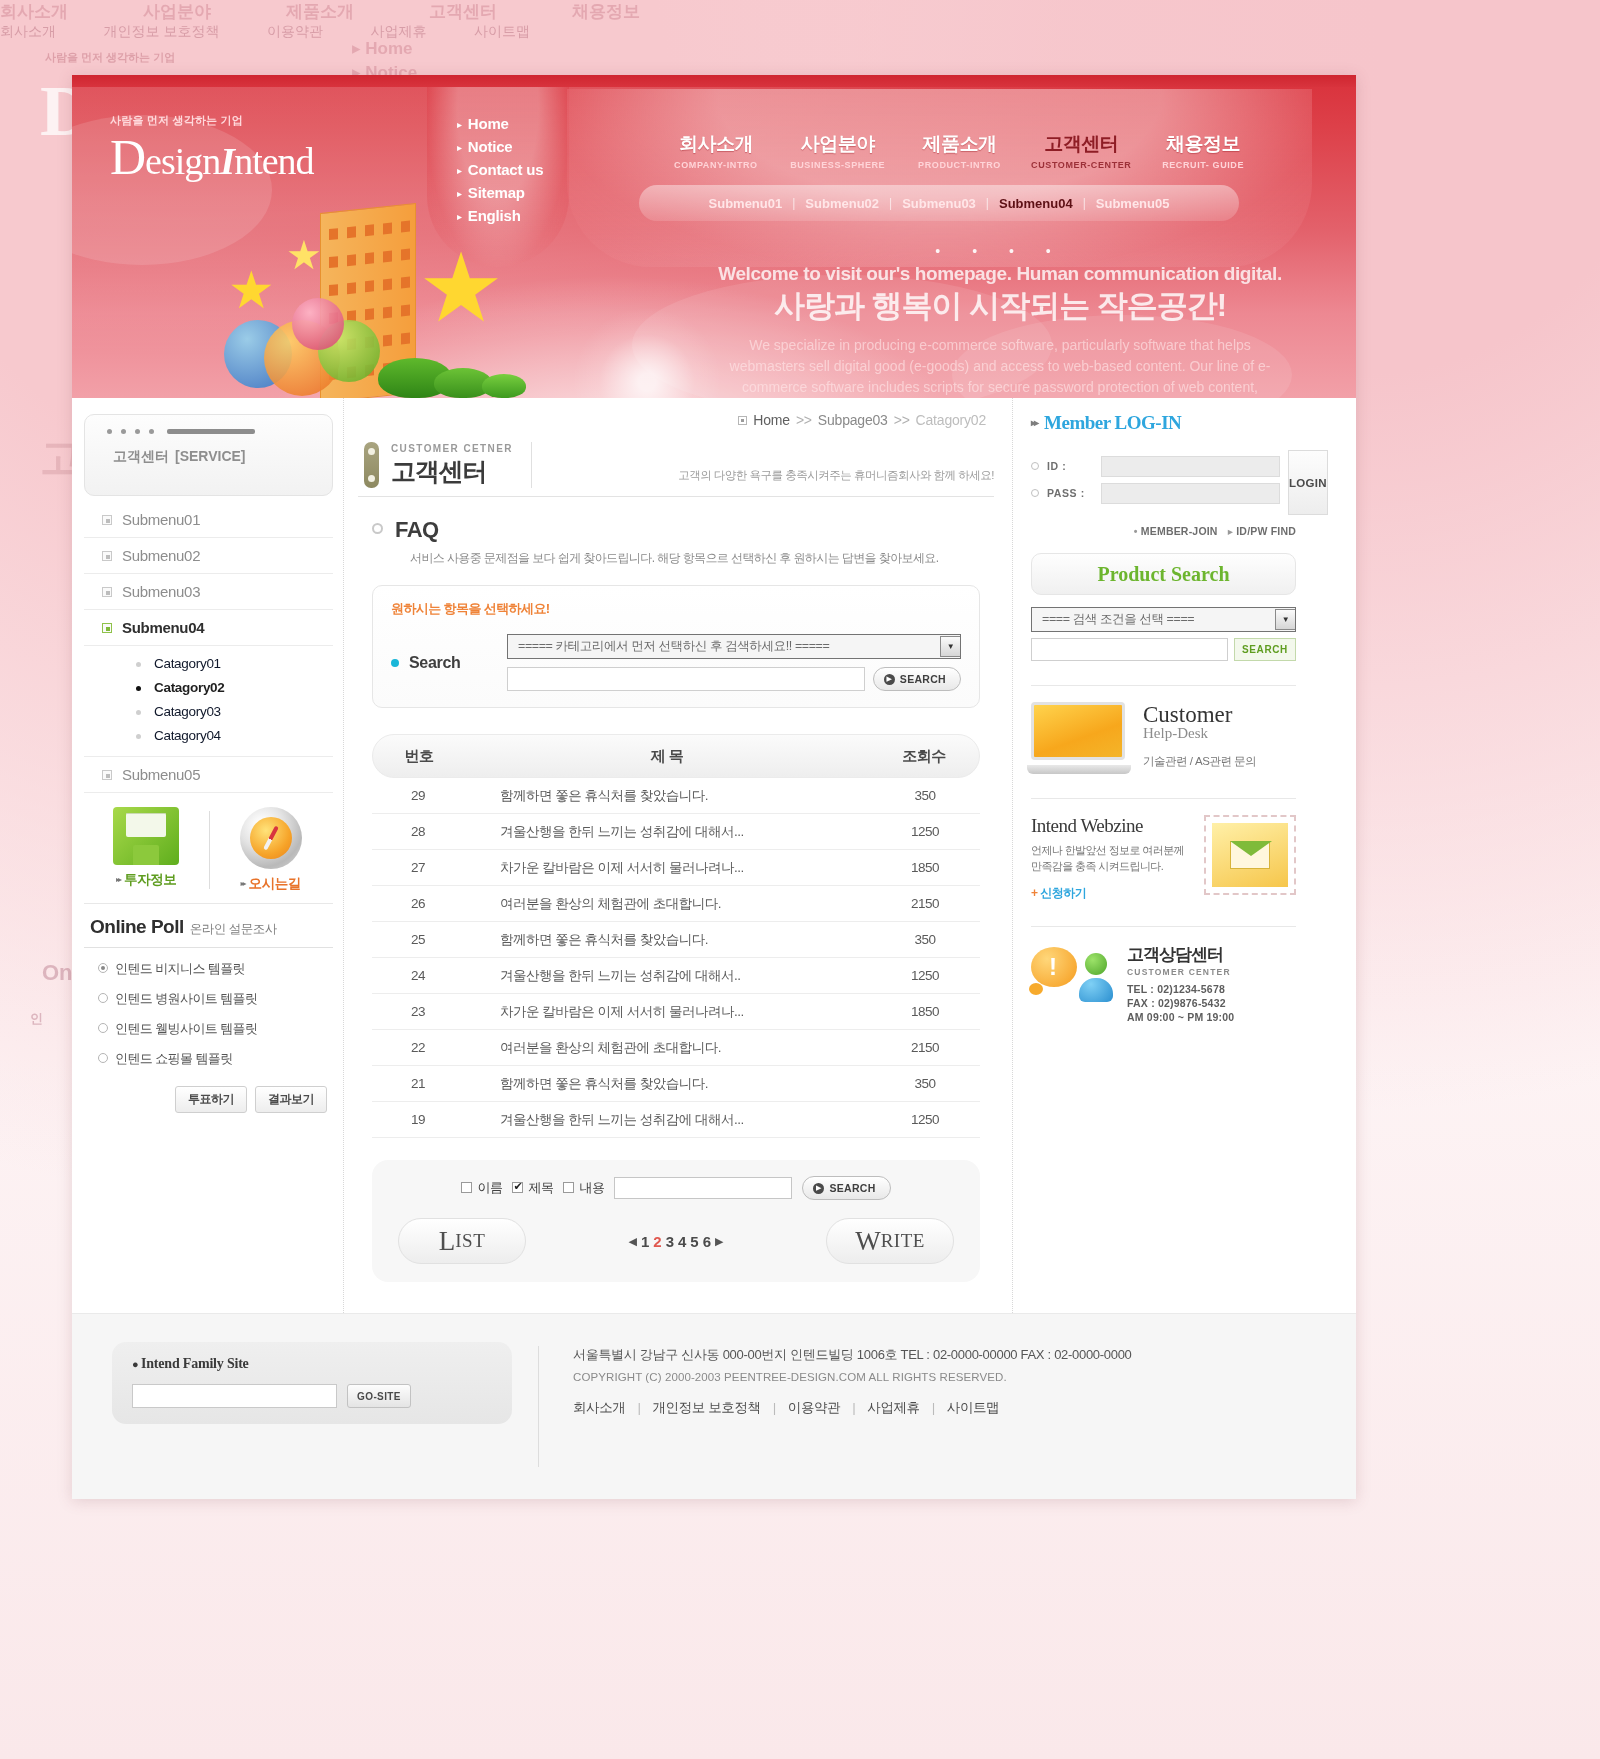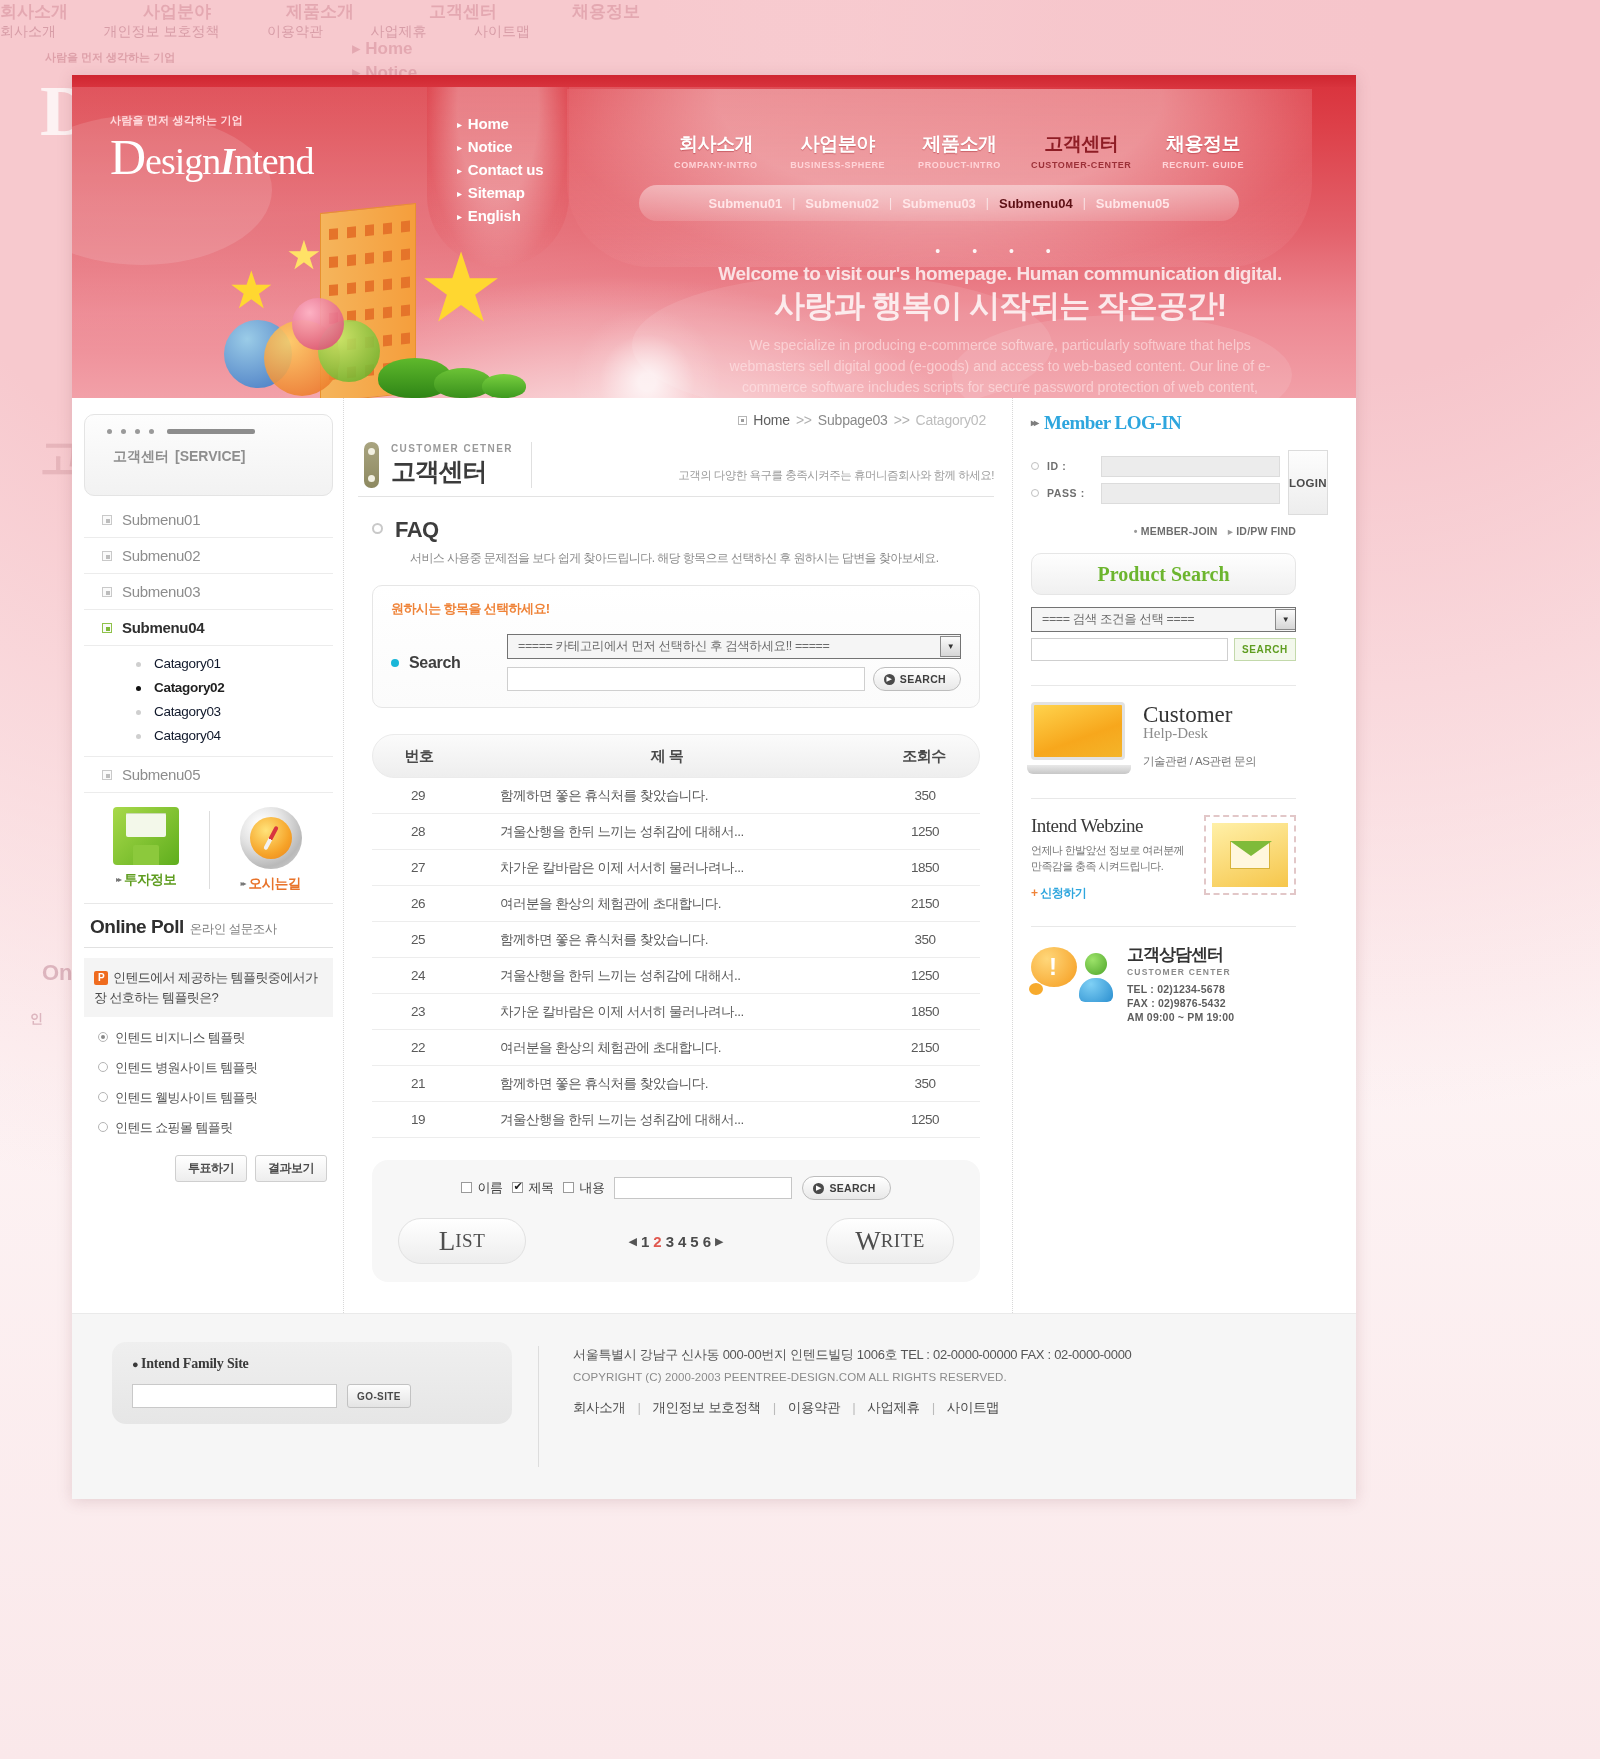--- a/index.html
+++ b/index.html
@@ -505,23 +505,20 @@
         </div>
         <div class="bnr bnr-2">
           <div class="compass"></div>
           <div class="bnr-label">오시는길</div>
         </div>
       </div>
 
       <div id="poll-head">
         <b>Online Poll</b><span>온라인 설문조사</span>
       </div>
-      <div id="poll-q">
-        <span class="pmark">P</span><span>인텐드에서 제공하는 템플릿중에서가장 선호하는 템플릿은?</span>
-      </div>
       <div class="poll-opt sel"><span class="rdo"></span><span>인텐드 비지니스 템플릿</span></div>
       <div class="poll-opt"><span class="rdo"></span><span>인텐드 병원사이트 템플릿</span></div>
       <div class="poll-opt"><span class="rdo"></span><span>인텐드 웰빙사이트 템플릿</span></div>
       <div class="poll-opt"><span class="rdo"></span><span>인텐드 쇼핑몰 템플릿</span></div>
       <div id="poll-btns">
         <div class="pbtn">투표하기</div>
         <div class="pbtn">결과보기</div>
       </div>
     </div>
 

